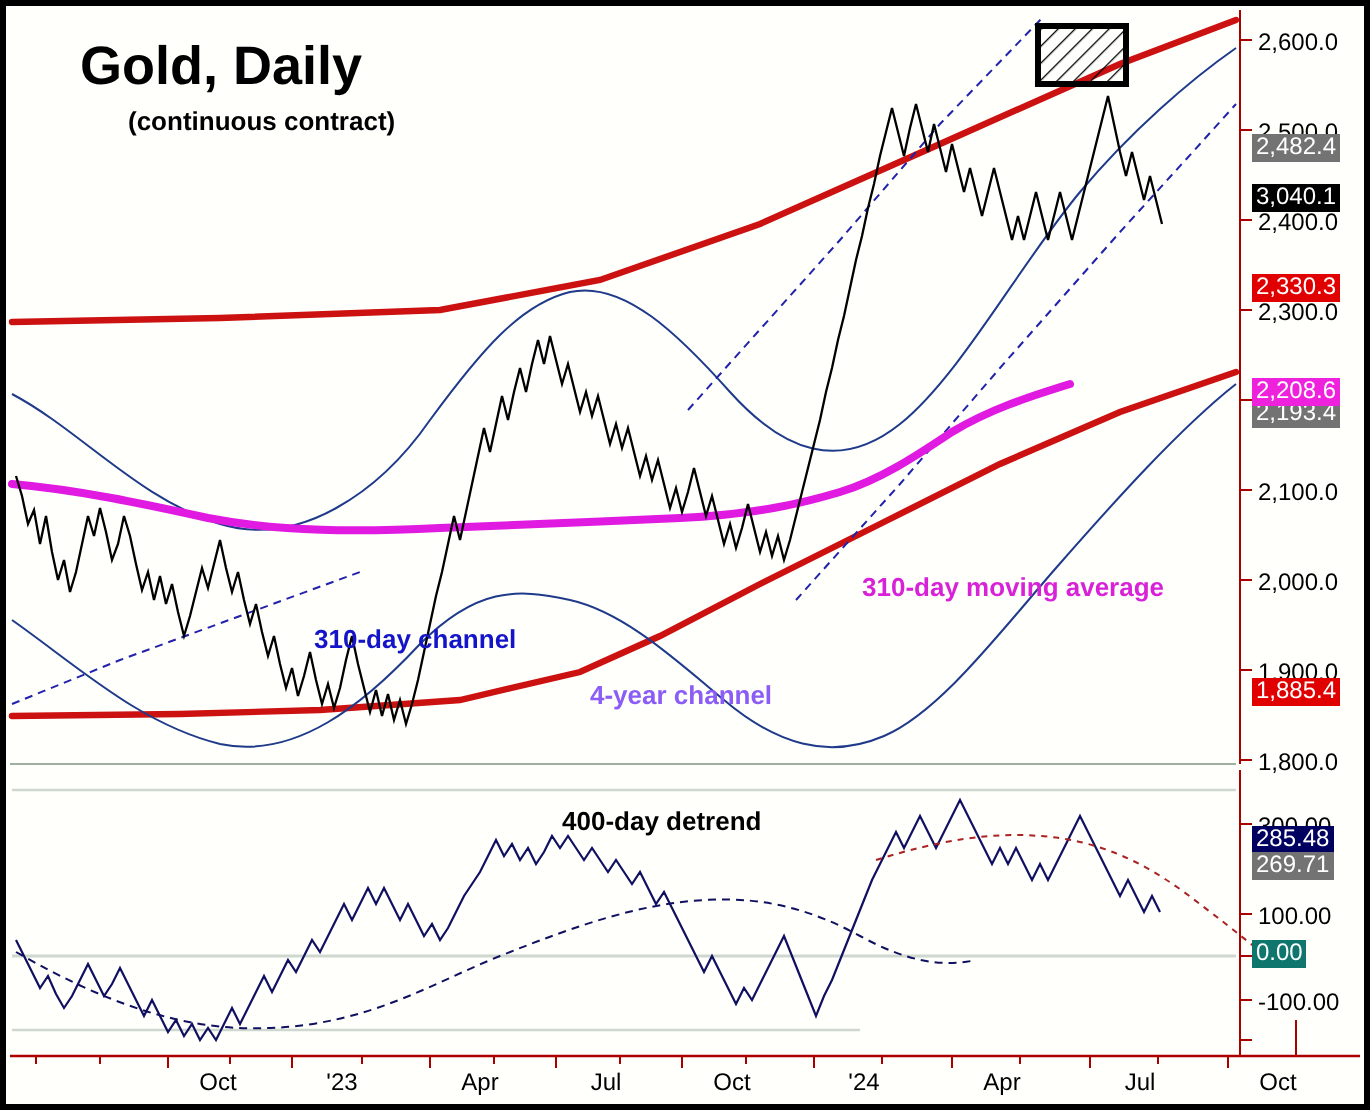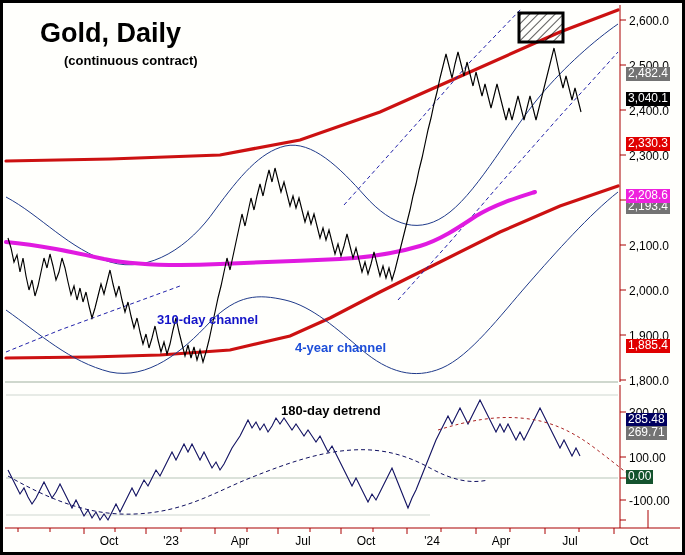--- a/index.html
+++ b/index.html
@@ -47,21 +47,21 @@
     color: #000000;
     white-space: nowrap;
   }
   .ann {
     position: absolute;
     font-size: 13px;
     font-weight: bold;
     white-space: nowrap;
   }
   .ann-channel310 { left: 157px; top: 312px; color: #1414c8; }
-  .ann-channel4y  { left: 295px; top: 340px; color: #1d4ed8; }
+  .ann-channel4y  { left: 295px; top: 340px; color: #8b5cf6; }
   .ann-ma310      { left: 431px; top: 286px; color: #d822d8; }
   .ann-detrend    { left: 281px; top: 403px; color: #000000; }
 
   
   .axis-label {
     position: absolute;
     font-size: 12px;
     color: #000000;
     white-space: nowrap;
     left: 629px;
@@ -73,21 +73,21 @@
     left: 626px;
     padding: 0 2px 1px 2px;
     line-height: 13px;
     height: 13px;
   }
   .badge-blue   { background: #737373; color: #ffffff; }
   .badge-black  { background: #000000; color: #ffffff; }
   .badge-red    { background: #e00000; color: #ffffff; }
   .badge-magenta{ background: #ee22dd; color: #ffffff; }
   .badge-navy   { background: #000060; color: #ffffff; }
-  .badge-green  { background: #14532d; color: #ffffff; }
+  .badge-green  { background: #0f766e; color: #ffffff; }
 
   
   .x-label {
     position: absolute;
     font-size: 12px;
     color: #000000;
     white-space: nowrap;
     transform: translateX(-50%);
     margin-left: 25px;
   }
@@ -244,21 +244,22 @@
     <path fill="none" stroke="#aa2222" stroke-width="1" stroke-dasharray="3 3" d="M 438 430 C 470 420, 496 416, 520 418 C 548 420, 570 430, 592 446
              C 608 458, 618 466, 628 474"></path>
 
   </svg>
 
   <div class="title">Gold, Daily</div>
   <div class="subtitle">(continuous contract)</div>
 
   <div class="ann ann-channel310">310-day channel</div>
   <div class="ann ann-channel4y">4-year channel</div>
-  <div class="ann ann-detrend">180-day detrend</div>
+  <div class="ann ann-ma310">310-day moving average</div>
+  <div class="ann ann-detrend">400-day detrend</div>
 
   <div class="axis-label" style="top:14px">2,600.0</div>
   <div class="axis-label" style="top:59px">2,500.0</div>
   <div class="axis-label" style="top:104px">2,400.0</div>
   <div class="axis-label" style="top:149px">2,300.0</div>
   <div class="axis-label" style="top:194px">2,200.0</div>
   <div class="axis-label" style="top:239px">2,100.0</div>
   <div class="axis-label" style="top:284px">2,000.0</div>
   <div class="axis-label" style="top:329px">1,900.0</div>
   <div class="axis-label" style="top:374px">1,800.0</div>

